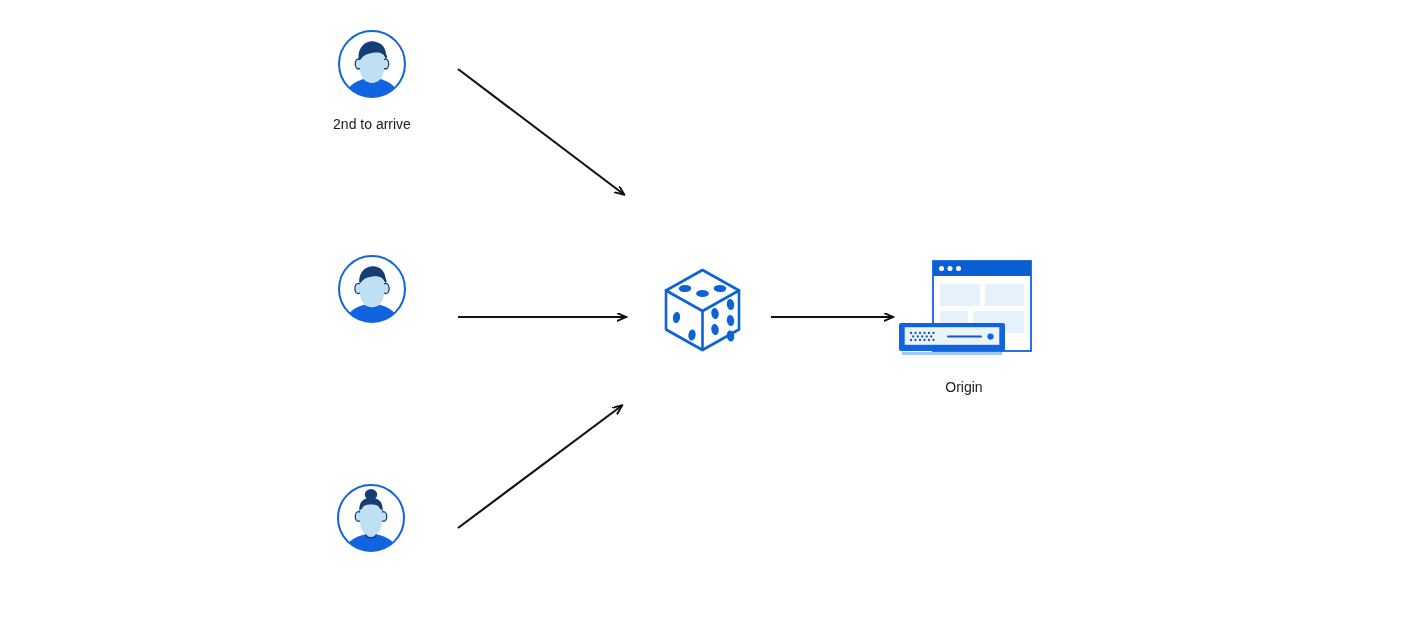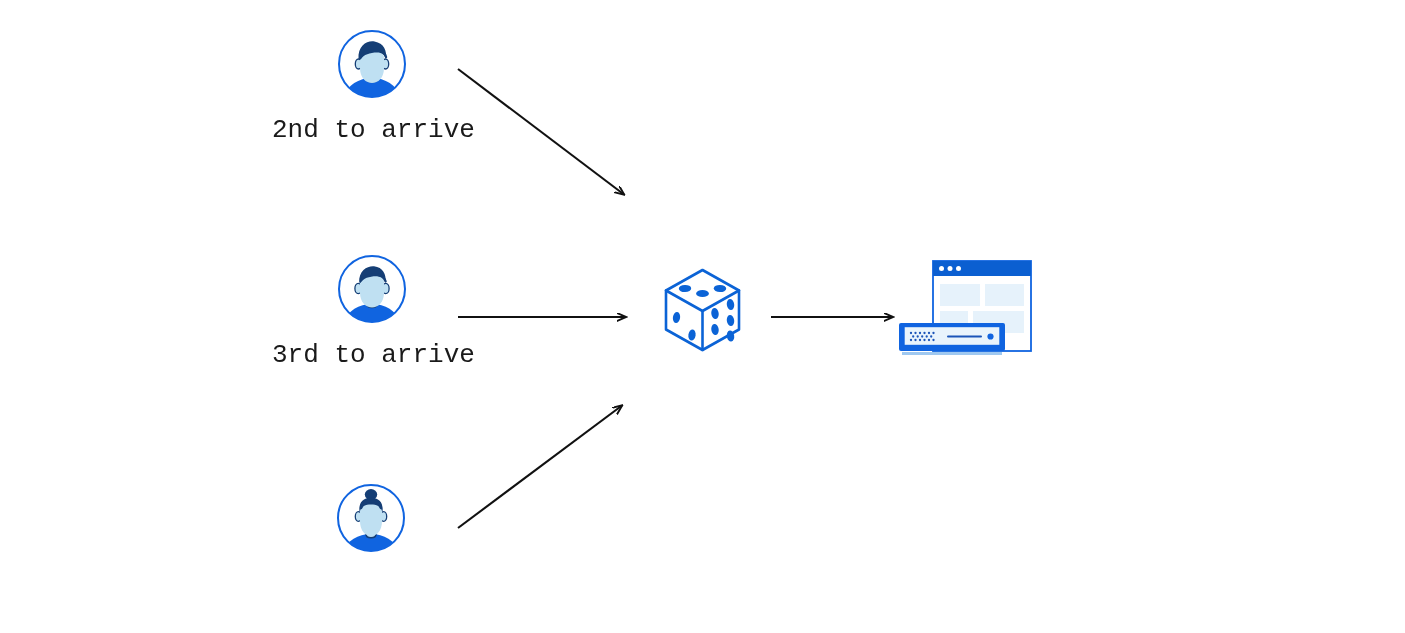--- a/index.html
+++ b/index.html
@@ -20,22 +20,23 @@
     top: 0;
     width: 1405px;
     height: 633px;
   }
   .node {
     position: absolute;
   }
   .avatar-label,
   .origin-label {
     position: absolute;
-    font-family: Liberation Mono, monospace;
-    font-size: 26px;
+    text-align: center;
+    font-family: Liberation Sans, sans-serif;
+    font-size: 14px;
     color: #1a1a1a;
     white-space: nowrap;
     line-height: 1;
   }
   .arrows-layer {
     position: absolute;
     left: 0;
     top: 0;
     width: 1405px;
     height: 633px;
@@ -114,21 +115,20 @@
         <path d="M30 50 C30 56 42 56 42 50" fill="none" stroke="#153e75" stroke-width="1.6"></path>
         <ellipse cx="22.3" cy="35.5" rx="3.4" ry="5.2" fill="#bfe0f2" stroke="#153e75" stroke-width="1.3"></ellipse>
         <ellipse cx="49.7" cy="35.5" rx="3.4" ry="5.2" fill="#bfe0f2" stroke="#153e75" stroke-width="1.3"></ellipse>
         <path d="M24 29 C24 18.5 48 18.5 48 29 L48 39.5 C48 49.5 42 54.5 36 54.5 C30 54.5 24 49.5 24 39.5 Z" fill="#bfe0f2"></path>
         <path d="M23.2 29.5 C22.5 17 32 12.5 38 13.2 C47 14.2 50.4 21 49.6 30
                  C48.6 25.6 45 23.2 40 23.2 C33.5 23.2 27 25.2 24.5 30 Z" fill="#153e75"></path>
         <path d="M24.8 27.2 C28.5 22.5 34 21 40 21.5 C45 22 48.4 24.4 49.6 28.4" fill="none" stroke="#153e75" stroke-width="2.3" stroke-linecap="round"></path>
       </g>
     </svg>
   </div>
-  <div class="avatar-label" style="left:272px; top:342px; width:200px;">3rd to arrive</div>
 
   <div class="node" style="left:335px; top:482px; width:72px; height:72px;">
     <svg class="icon-svg" width="72" height="72" viewBox="0 0 72 72" xmlns="http://www.w3.org/2000/svg">
       <defs>
         <clipPath id="clipA3">
             <circle cx="36" cy="36" r="33"></circle>
           </clipPath>
       </defs>
       <circle cx="36" cy="36" r="33" fill="#ffffff" stroke="#1064e0" stroke-width="2"></circle>
       <g clip-path="url(#clipA3)">
@@ -220,14 +220,15 @@
             <circle cx="31.5" cy="82" r="1.15"></circle>
           <circle cx="36" cy="82" r="1.15"></circle>
             <circle cx="40.5" cy="82" r="1.15"></circle>
         </g>
         <line x1="55" y1="78.5" x2="88" y2="78.5" stroke="#1b54b8" stroke-width="2" stroke-linecap="round"></line>
         <circle cx="97.5" cy="78.5" r="3.1" fill="#1064e0"></circle>
         <rect x="9" y="94" width="100" height="3" fill="#9fc8f0"></rect>
       </g>
     </svg>
   </div>
+  <div class="origin-label" style="left:864px; top:380px; width:200px;">Origin</div>
 
 </div>
 
 </body></html>

